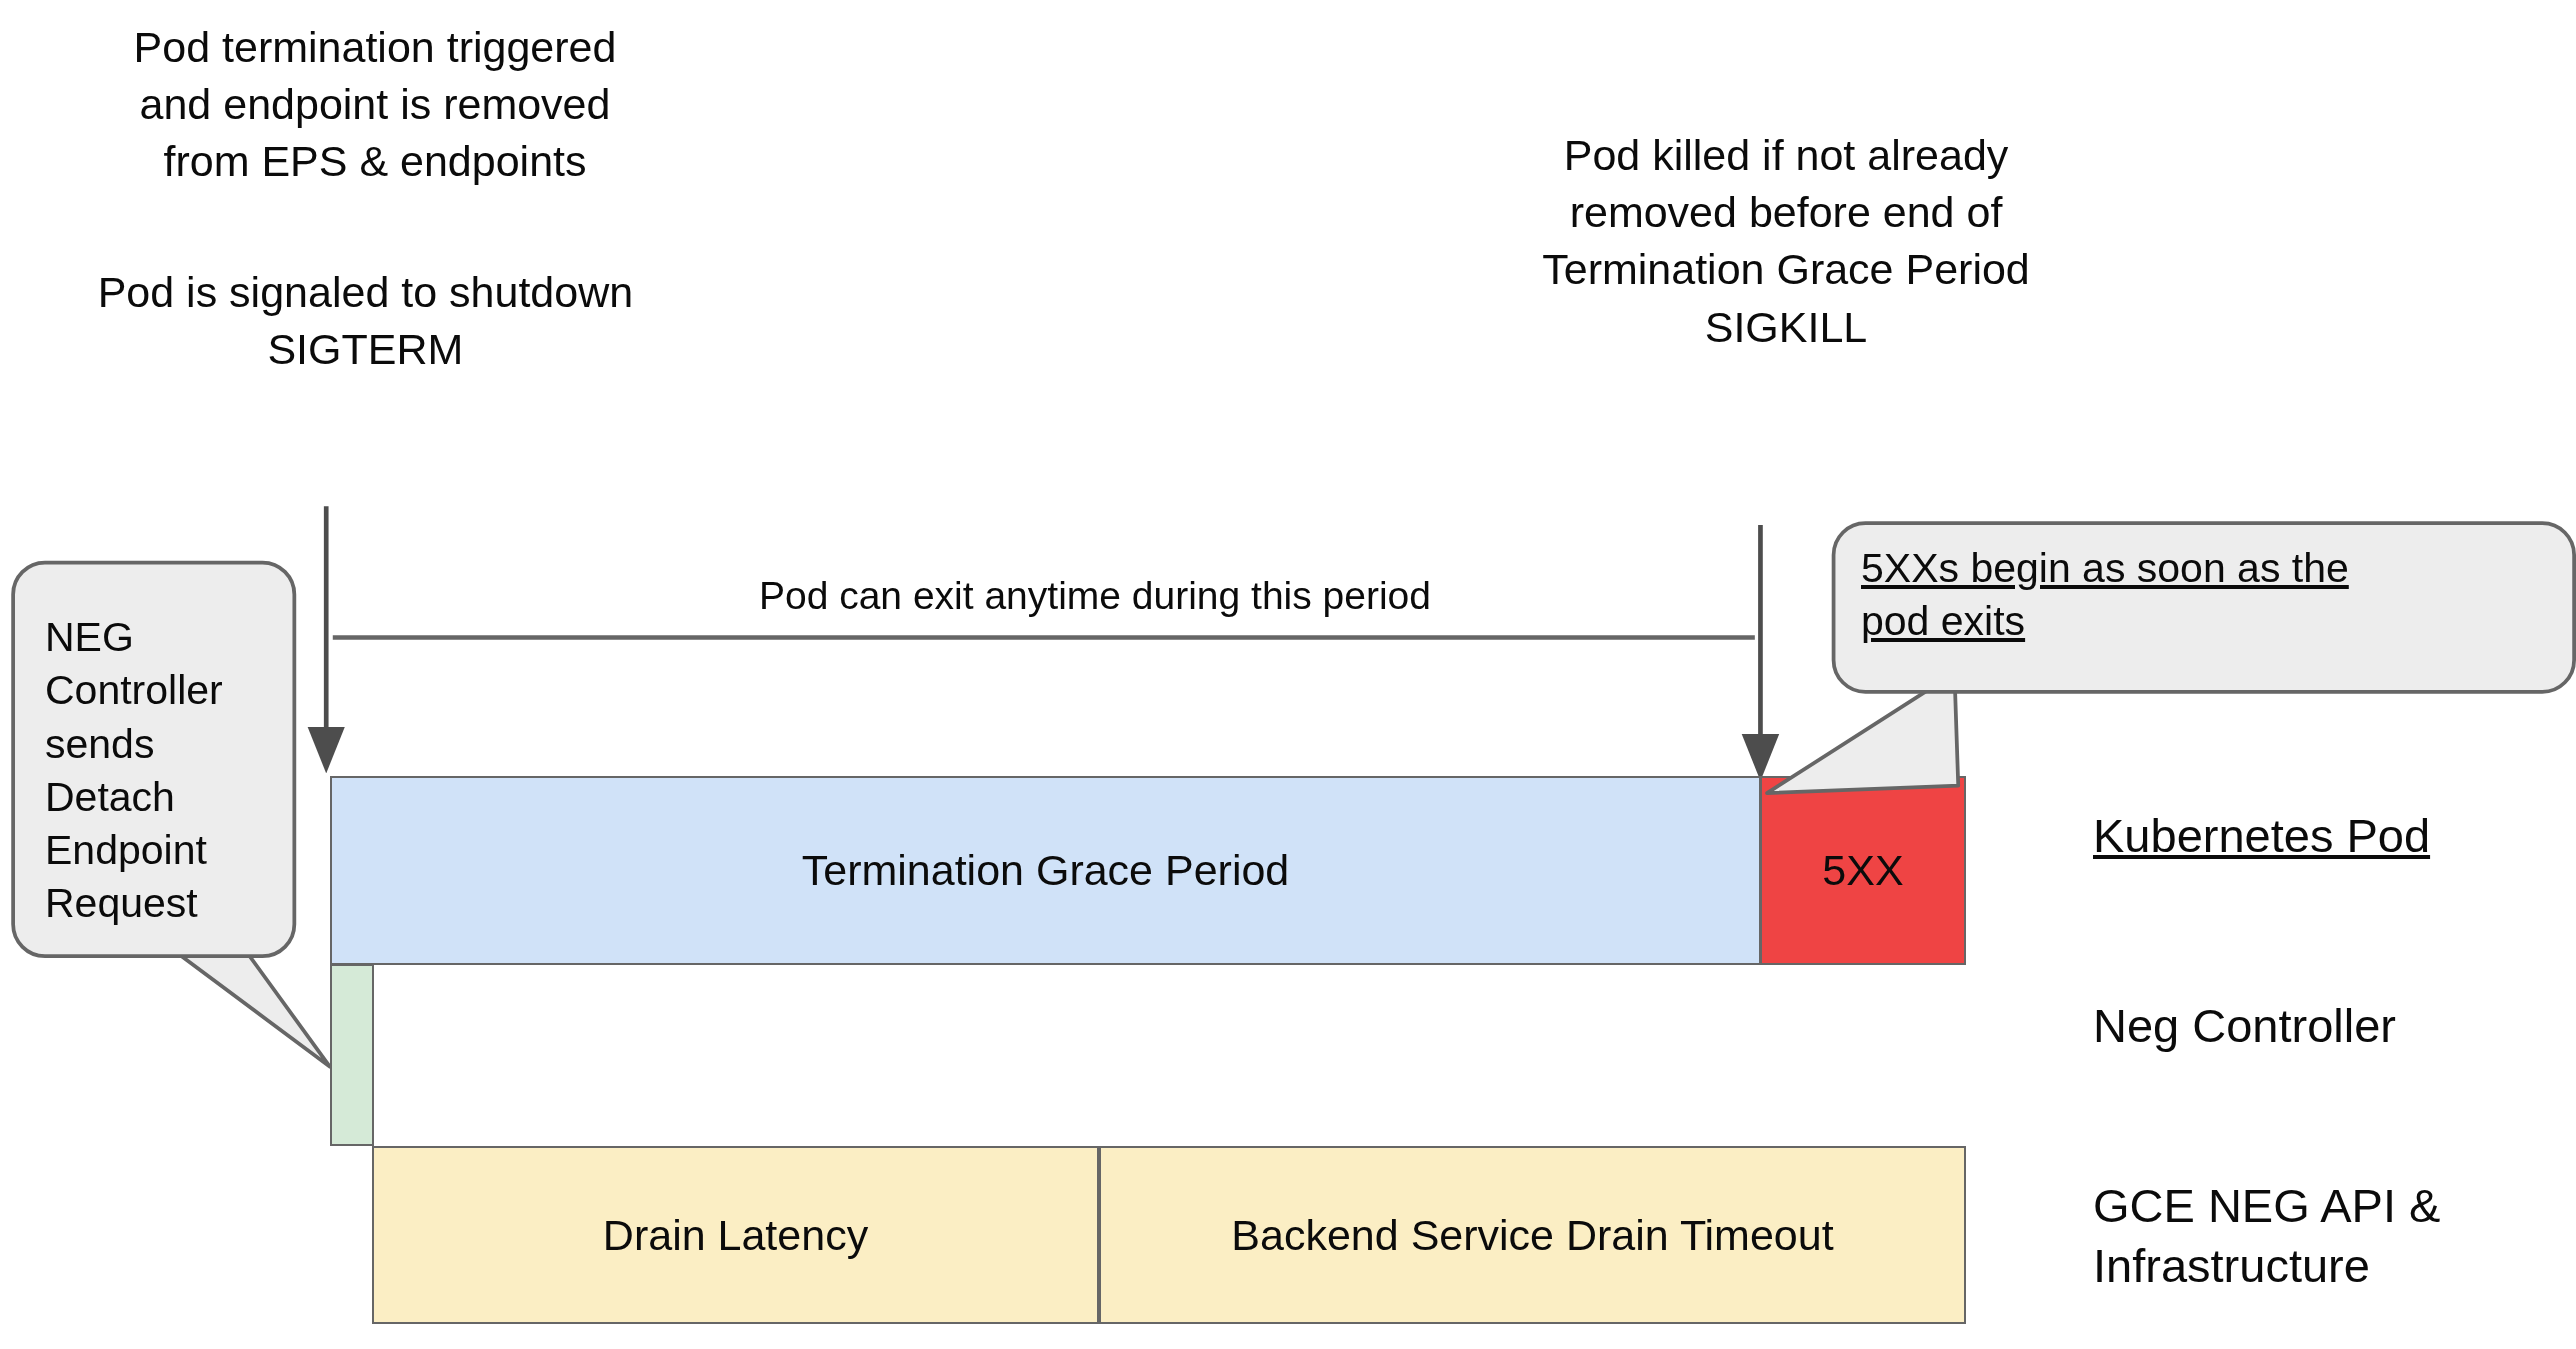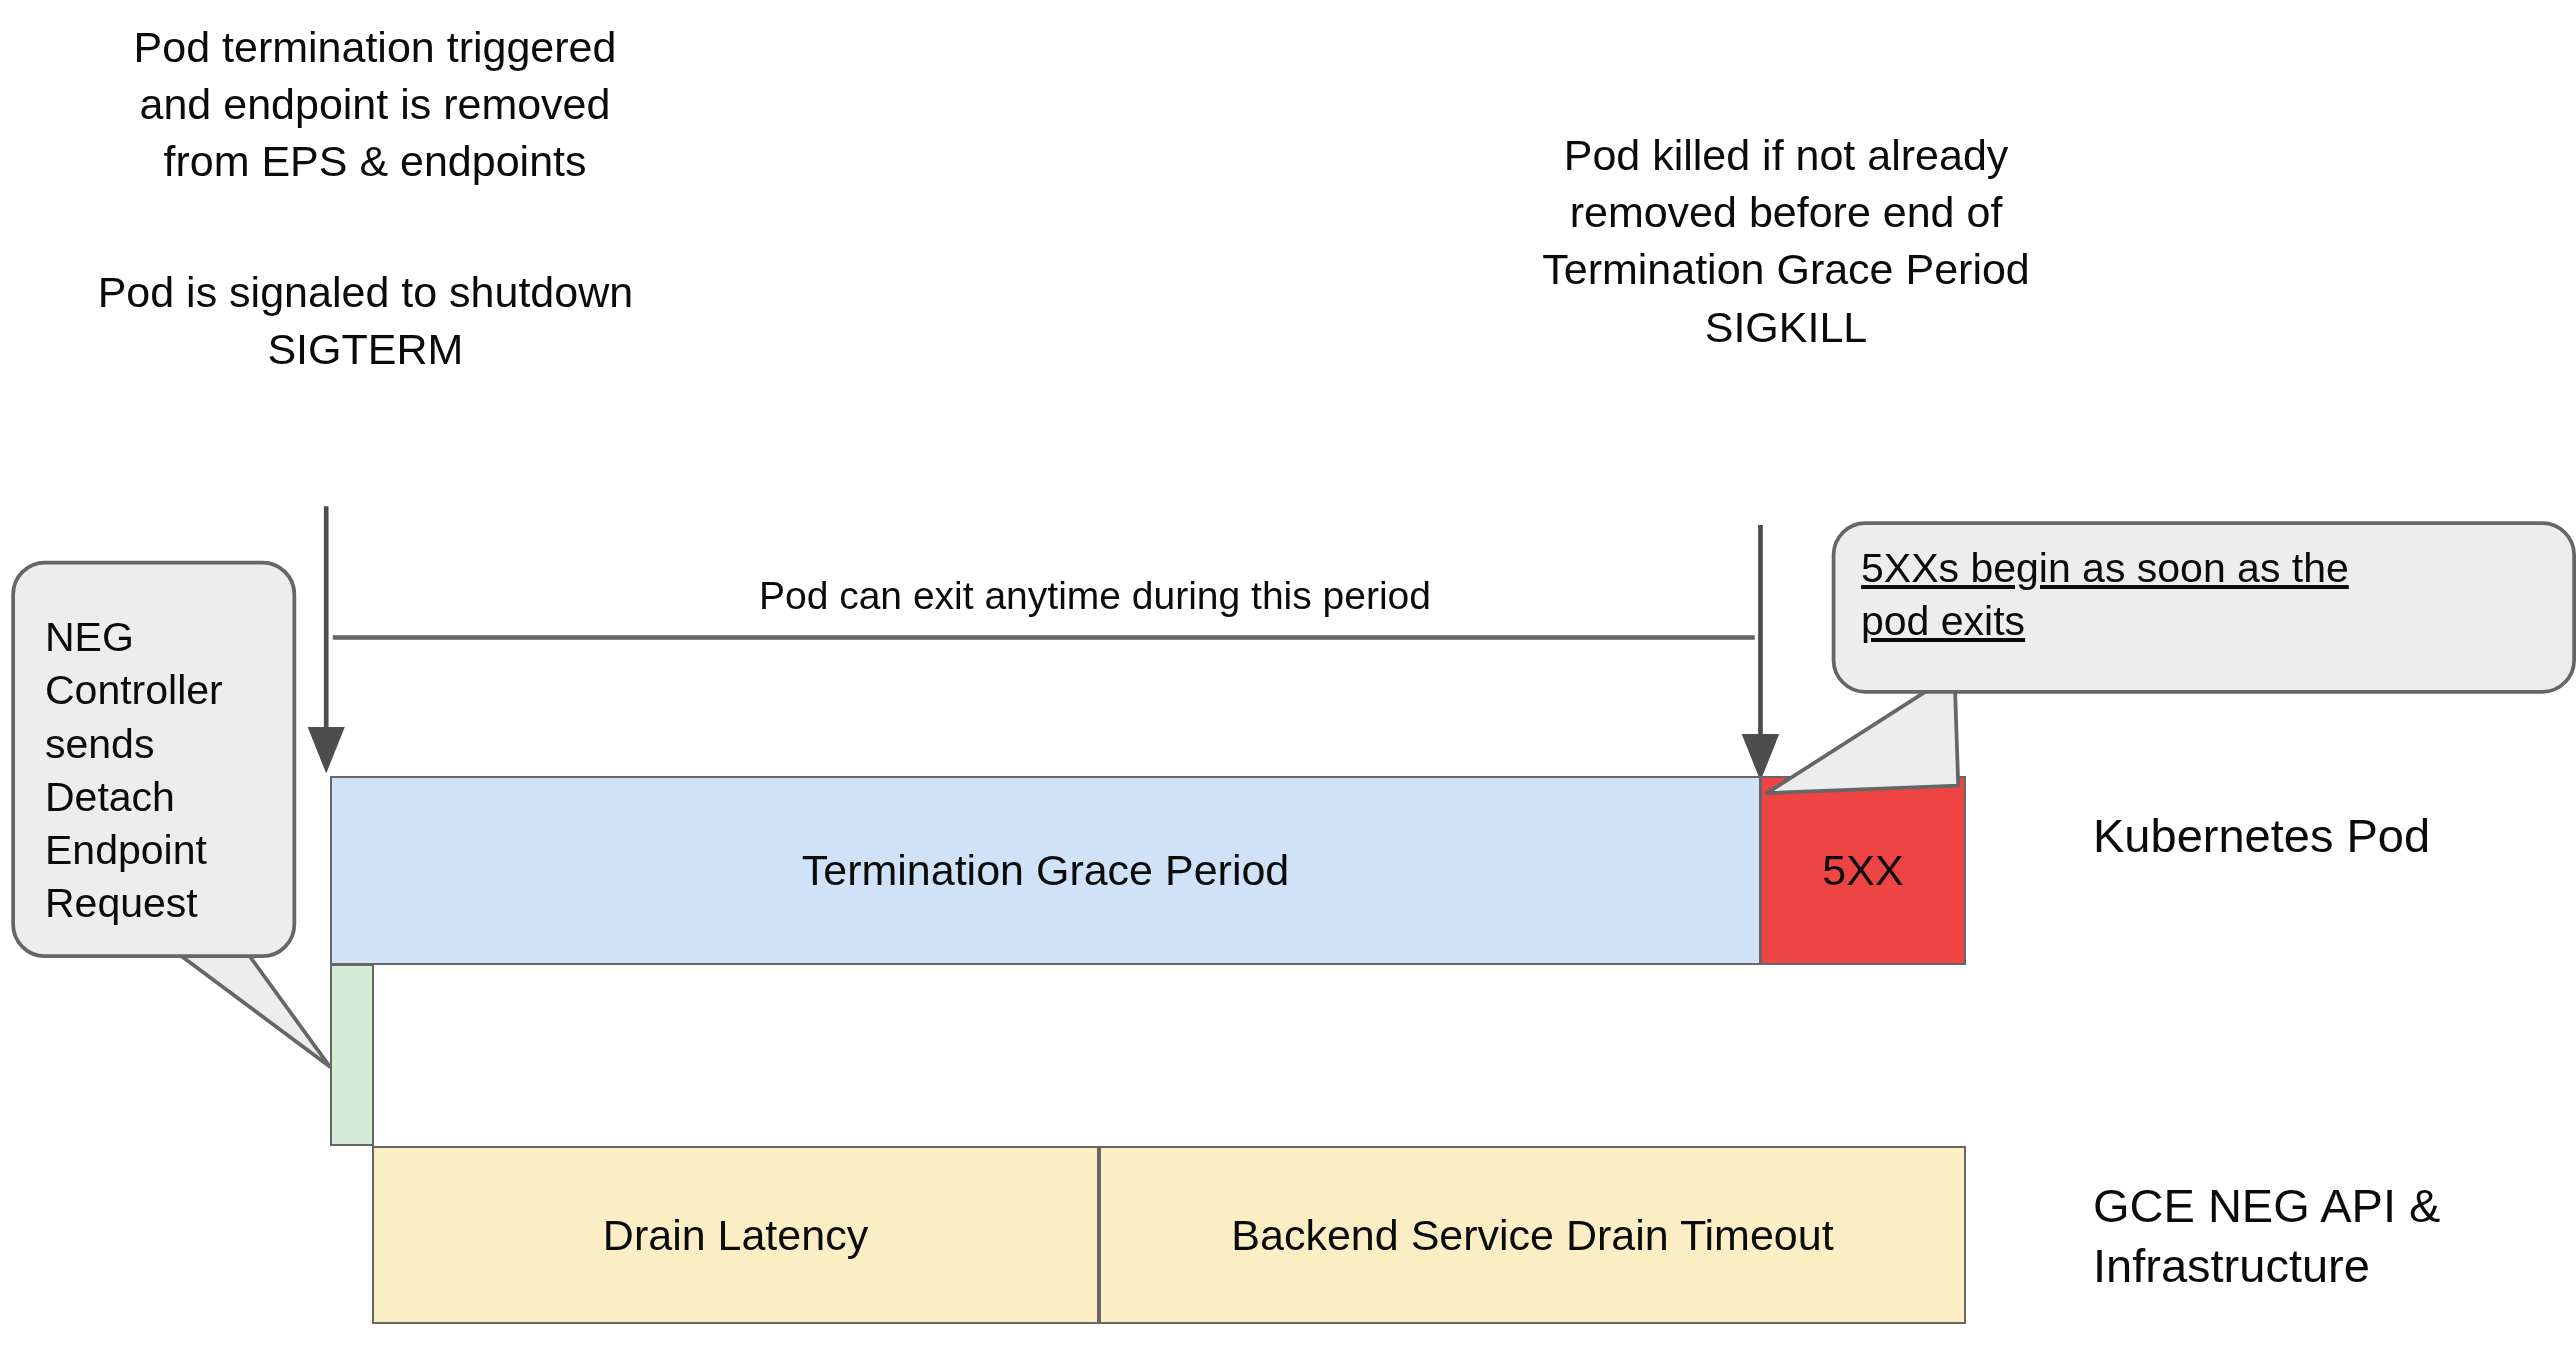--- a/index.html
+++ b/index.html
@@ -50,21 +50,21 @@
   #bar-drain    { left: 372px;  top: 1146px; width: 727px;  height: 178px; background: #fbeec4; }
   #bar-backend  { left: 1099px; top: 1146px; width: 867px;  height: 178px; background: #fbeec4; }
 
   .row-label {
     position: absolute;
     font-size: 47px;
     line-height: 1.28;
     color: #0b0b0b;
     white-space: pre-line;
   }
-  #label-pod   { left: 2093px; top: 806px; }
+  #label-pod   { left: 2093px; top: 806px; text-decoration: underline; }
   #label-neg   { left: 2093px; top: 996px; }
   #label-gce   { left: 2093px; top: 1176px; }
 
   .period-text {
     position: absolute;
     left: 662px;
     top: 574px;
     width: 769px;
     text-align: right;
     font-size: 39px;
@@ -145,20 +145,21 @@
   <div class="bar" id="bar-5xx">5XX</div>
 
   <div class="bar" id="bar-neg"></div>
 
   <div class="bar" id="bar-drain">Drain Latency</div>
 
   <div class="bar" id="bar-backend">Backend Service Drain Timeout</div>
 
   <div class="row-label" id="label-pod">Kubernetes Pod</div>
 
+  <div class="row-label" id="label-neg">Neg Controller</div>
 
   <div class="row-label" id="label-gce">GCE NEG API &amp;
 Infrastructure</div>
 
   <div class="callout-text" id="callout-neg-text">NEG
 Controller
 sends
 Detach
 Endpoint
 Request</div>

